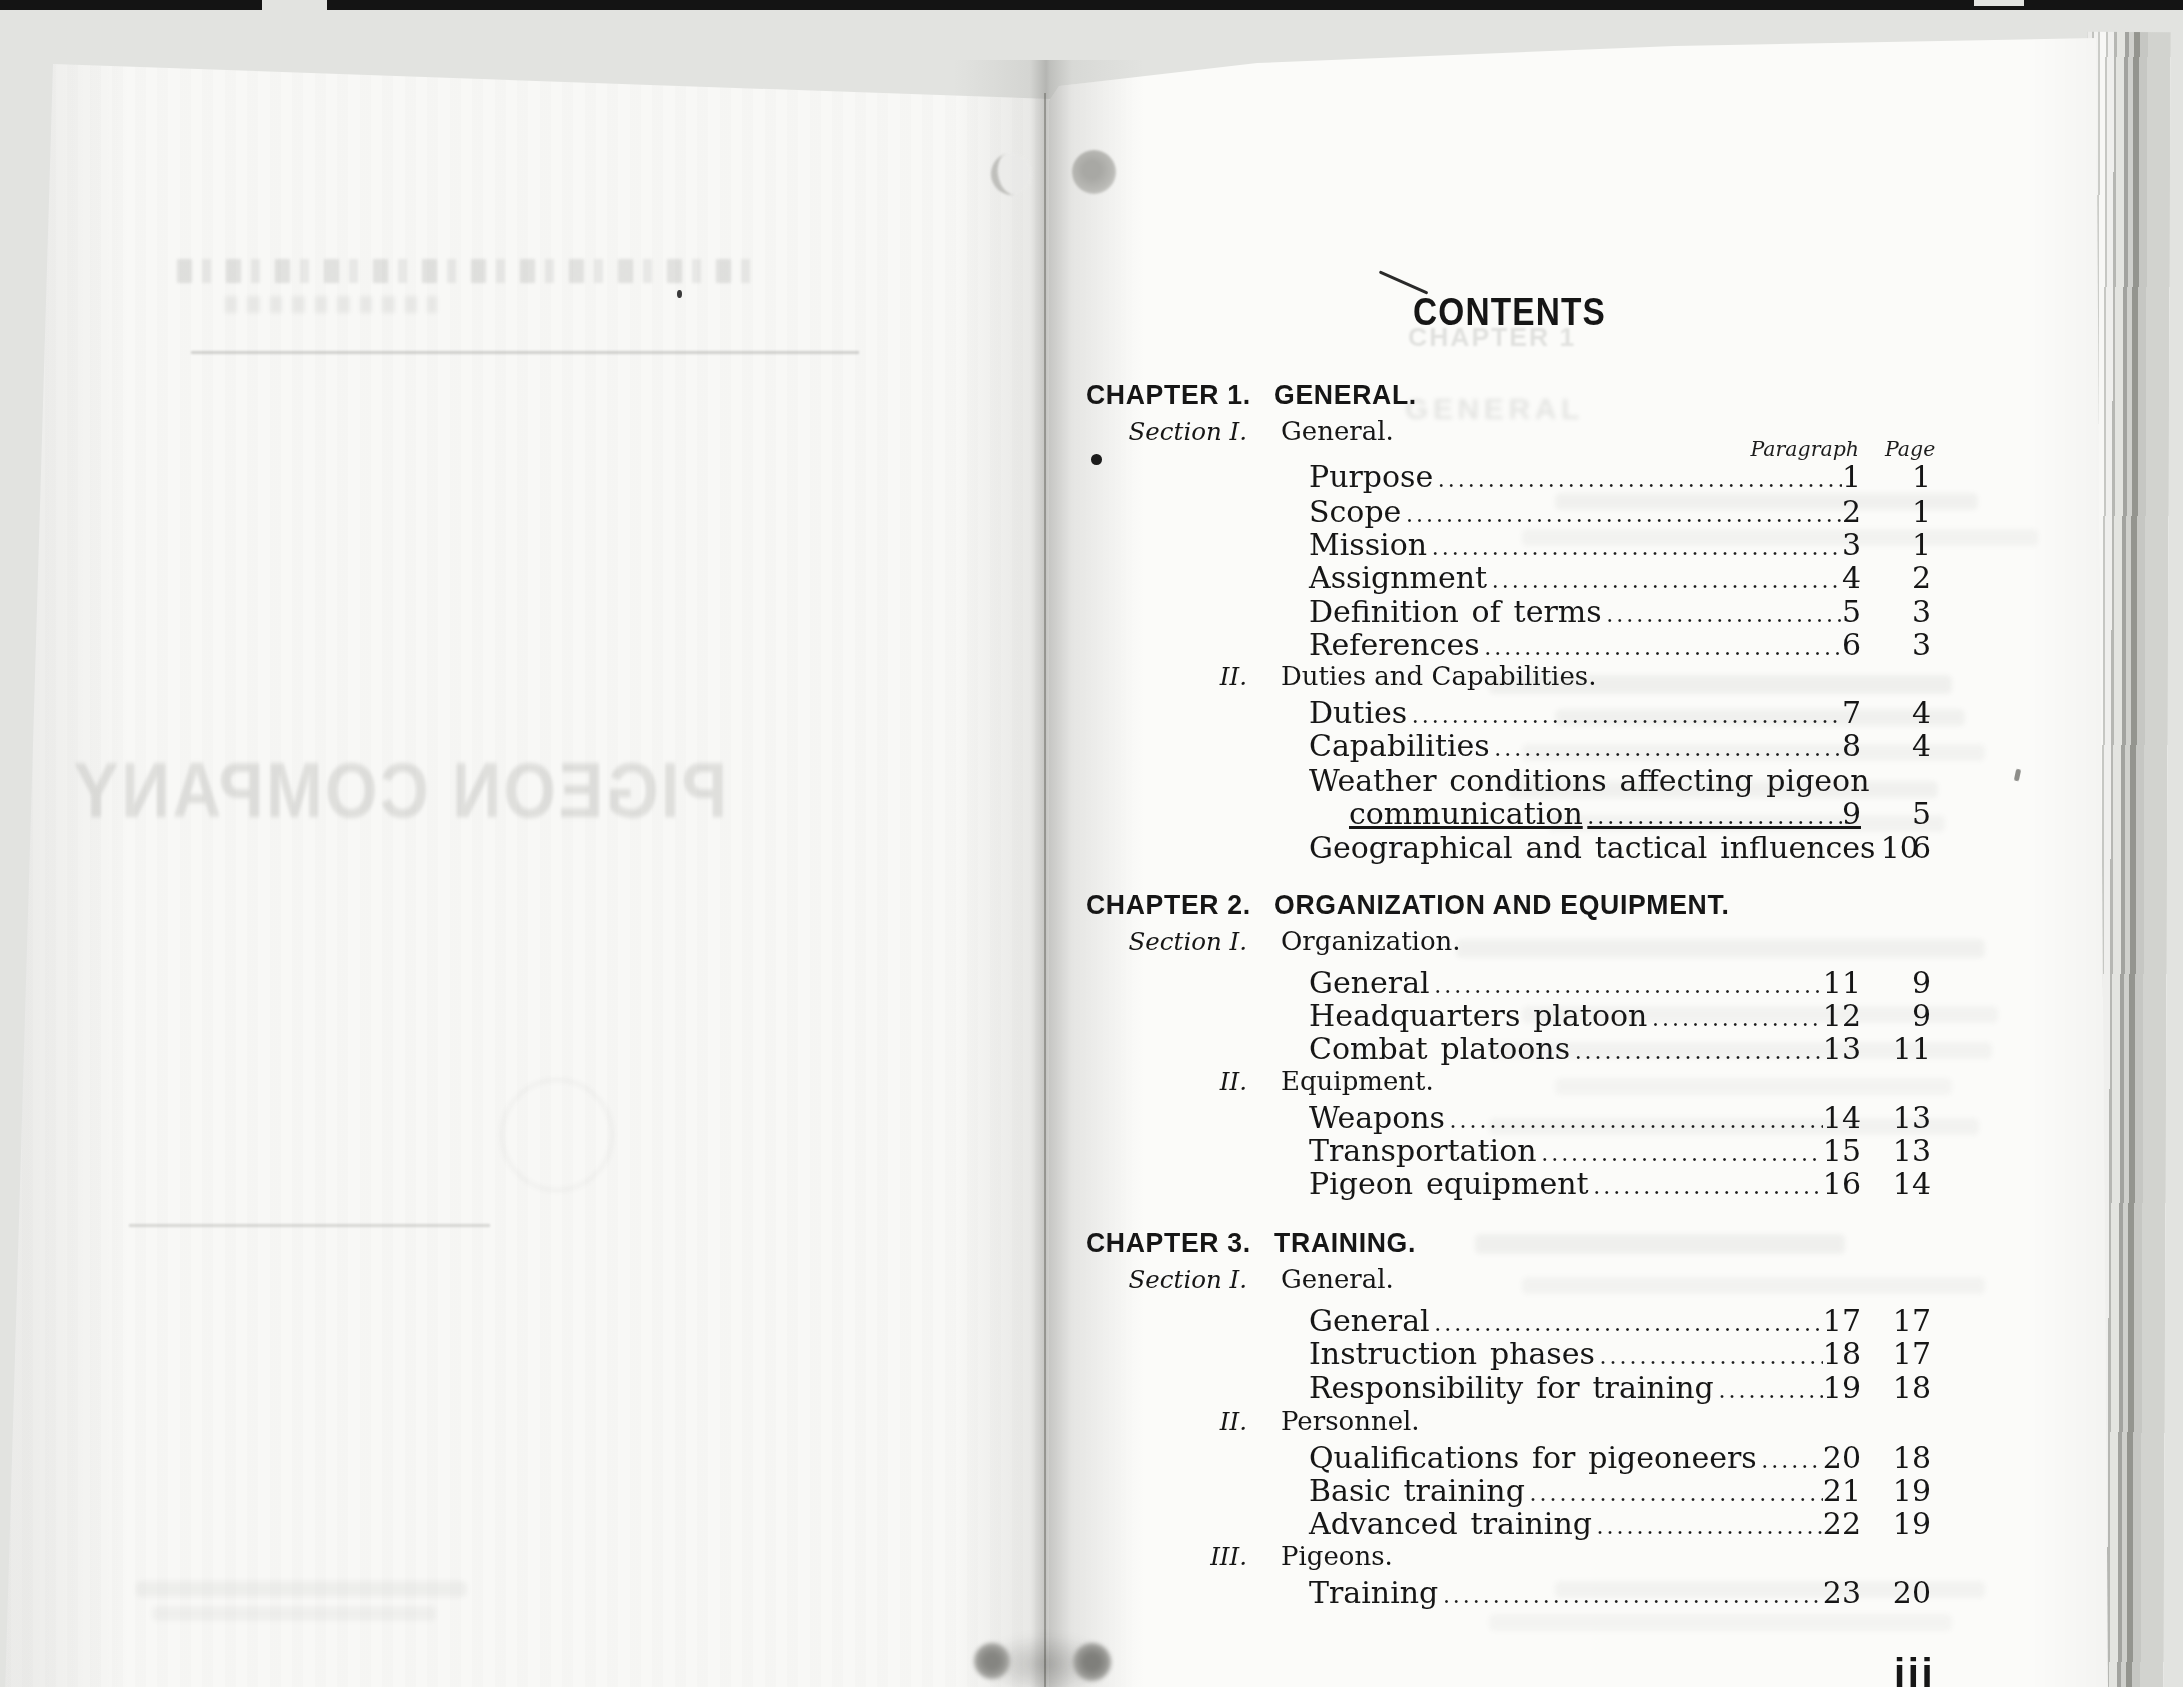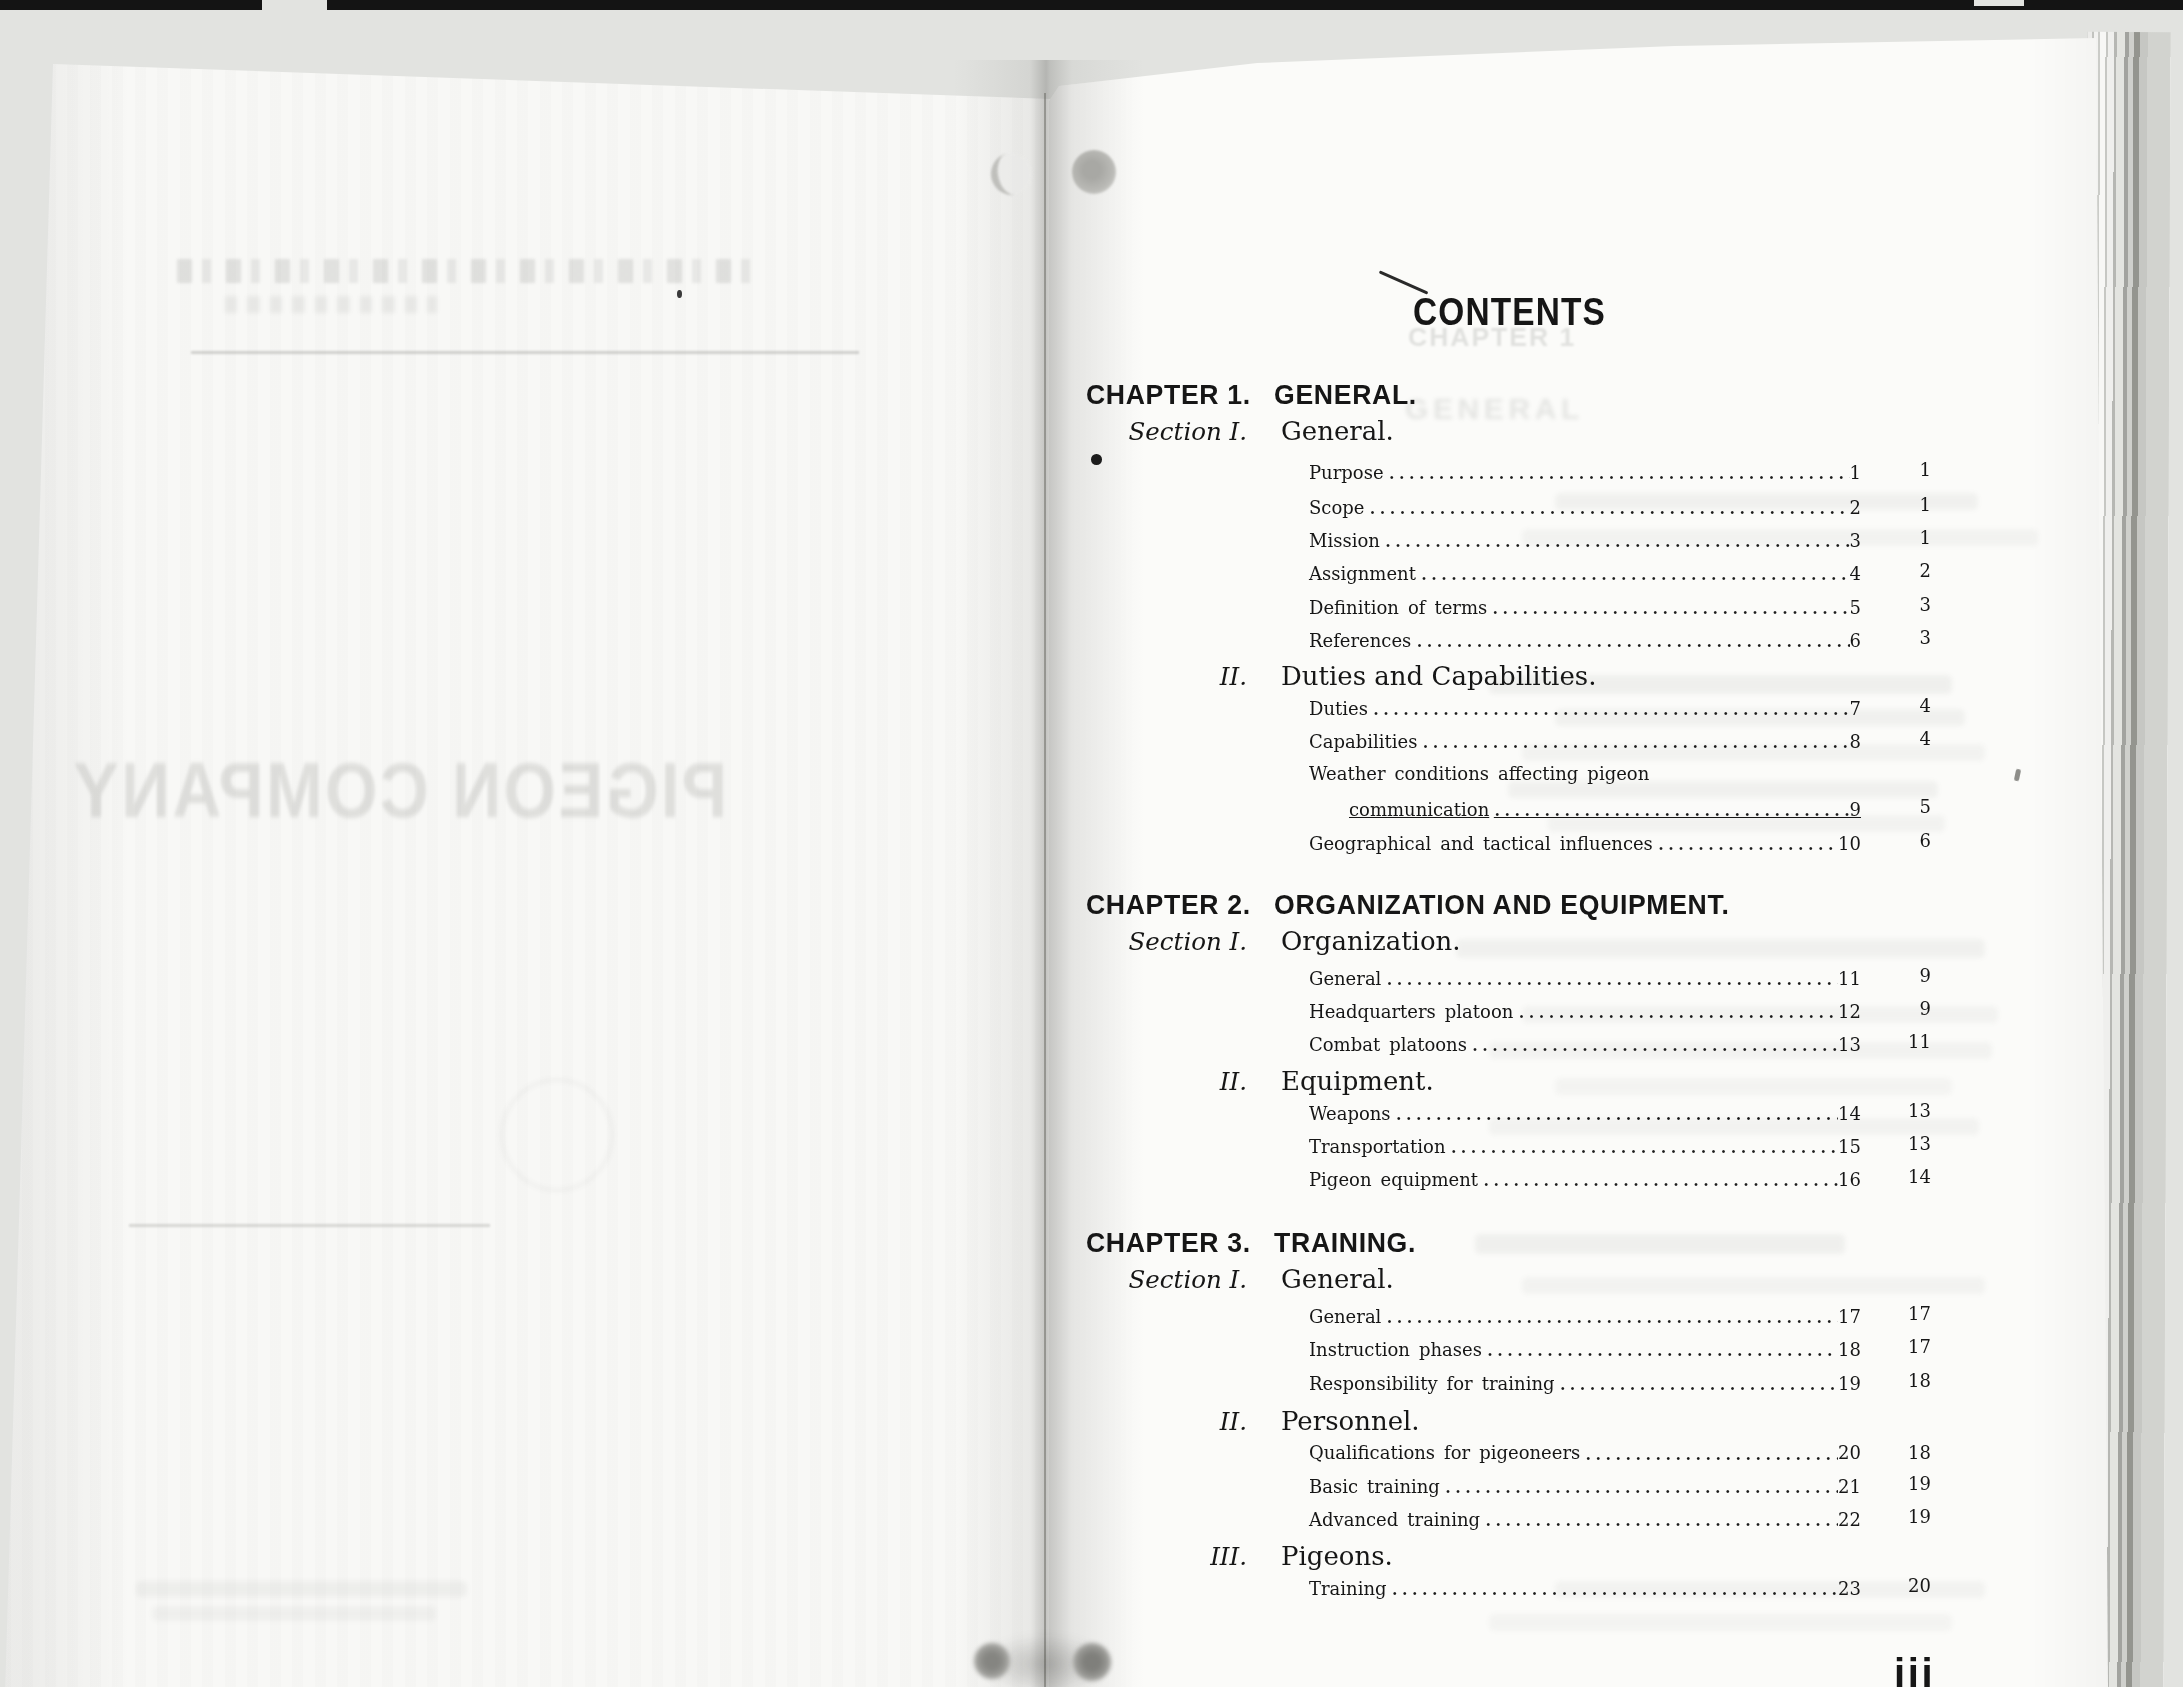--- a/index.html
+++ b/index.html
@@ -71,21 +71,21 @@
   .chaprow{position:absolute;left:0;display:flex;align-items:baseline;white-space:nowrap;
     font-family:"Liberation Sans",sans-serif;font-weight:700;font-size:28px;letter-spacing:0.7px;
     transform:scaleX(.95);transform-origin:left;}
   .chaplabel{display:inline-block;width:198px;}
   .secrow{position:absolute;left:0;width:850px;display:flex;align-items:baseline;white-space:nowrap;}
   .seclabel{display:inline-block;width:161px;text-align:right;font-style:italic;font-size:24.5px;}
   .sectitle{margin-left:34px;font-size:26px;}
   .colhead{position:absolute;left:0;width:850px;height:26.5px;font-style:italic;font-size:20.5px;color:#1d1d1d;}
   .colhead .ph{position:absolute;right:77px;}
   .colhead .pgh{position:absolute;right:0.7px;}
-  .row{position:absolute;left:223px;width:552px;display:flex;align-items:baseline;font-size:18px;white-space:nowrap;}
+  .row{position:absolute;left:223px;width:552px;display:flex;align-items:baseline;font-size:30px;white-space:nowrap;}
   .row.cont{left:263px;width:512px;text-decoration:underline;}
   .row.noleader{width:595px;}
   .elabel{word-spacing:3.3px;}
   .leader{flex:1 1 auto;overflow:hidden;padding-left:4.6px;padding-right:0.7px;}
   .leader::after{content:"....................................................................................................................................................................";
     font-size:22px;letter-spacing:3px;color:#1b1b1b;}
   .para{flex:0 0 auto;}
   .pg{position:absolute;right:-70px;width:66px;text-align:right;}
   .folio{position:absolute;font-family:"Liberation Sans",sans-serif;font-weight:700;font-size:40px;
     letter-spacing:2.6px;text-decoration:underline;}
@@ -157,20 +157,24 @@
     <div class="contents-title" style="left:327px;top:291px;">CONTENTS</div>
 
     <div class="chaprow" style="top:379px;">
       <span class="chaplabel">CHAPTER 1.</span>
       <span class="chaptitle">GENERAL.</span>
     </div>
     <div class="secrow" style="top:416px;">
       <span class="seclabel">Section I.</span>
       <span class="sectitle">General.</span>
     </div>
+    <div class="colhead" style="top:437px;">
+      <span class="ph">Paragraph</span>
+      <span class="pgh">Page</span>
+    </div>
     <div class="dot-bullet" style="left:5.3px;top:454px;"></div>
 
     <div class="row" style="top:459px;">
       <span class="elabel">Purpose</span>
         <span class="leader"></span>
         <span class="para">1</span>
       <span class="pg">1</span>
     </div>
     <div class="row" style="top:494px;">
       <span class="elabel">Scope</span>

